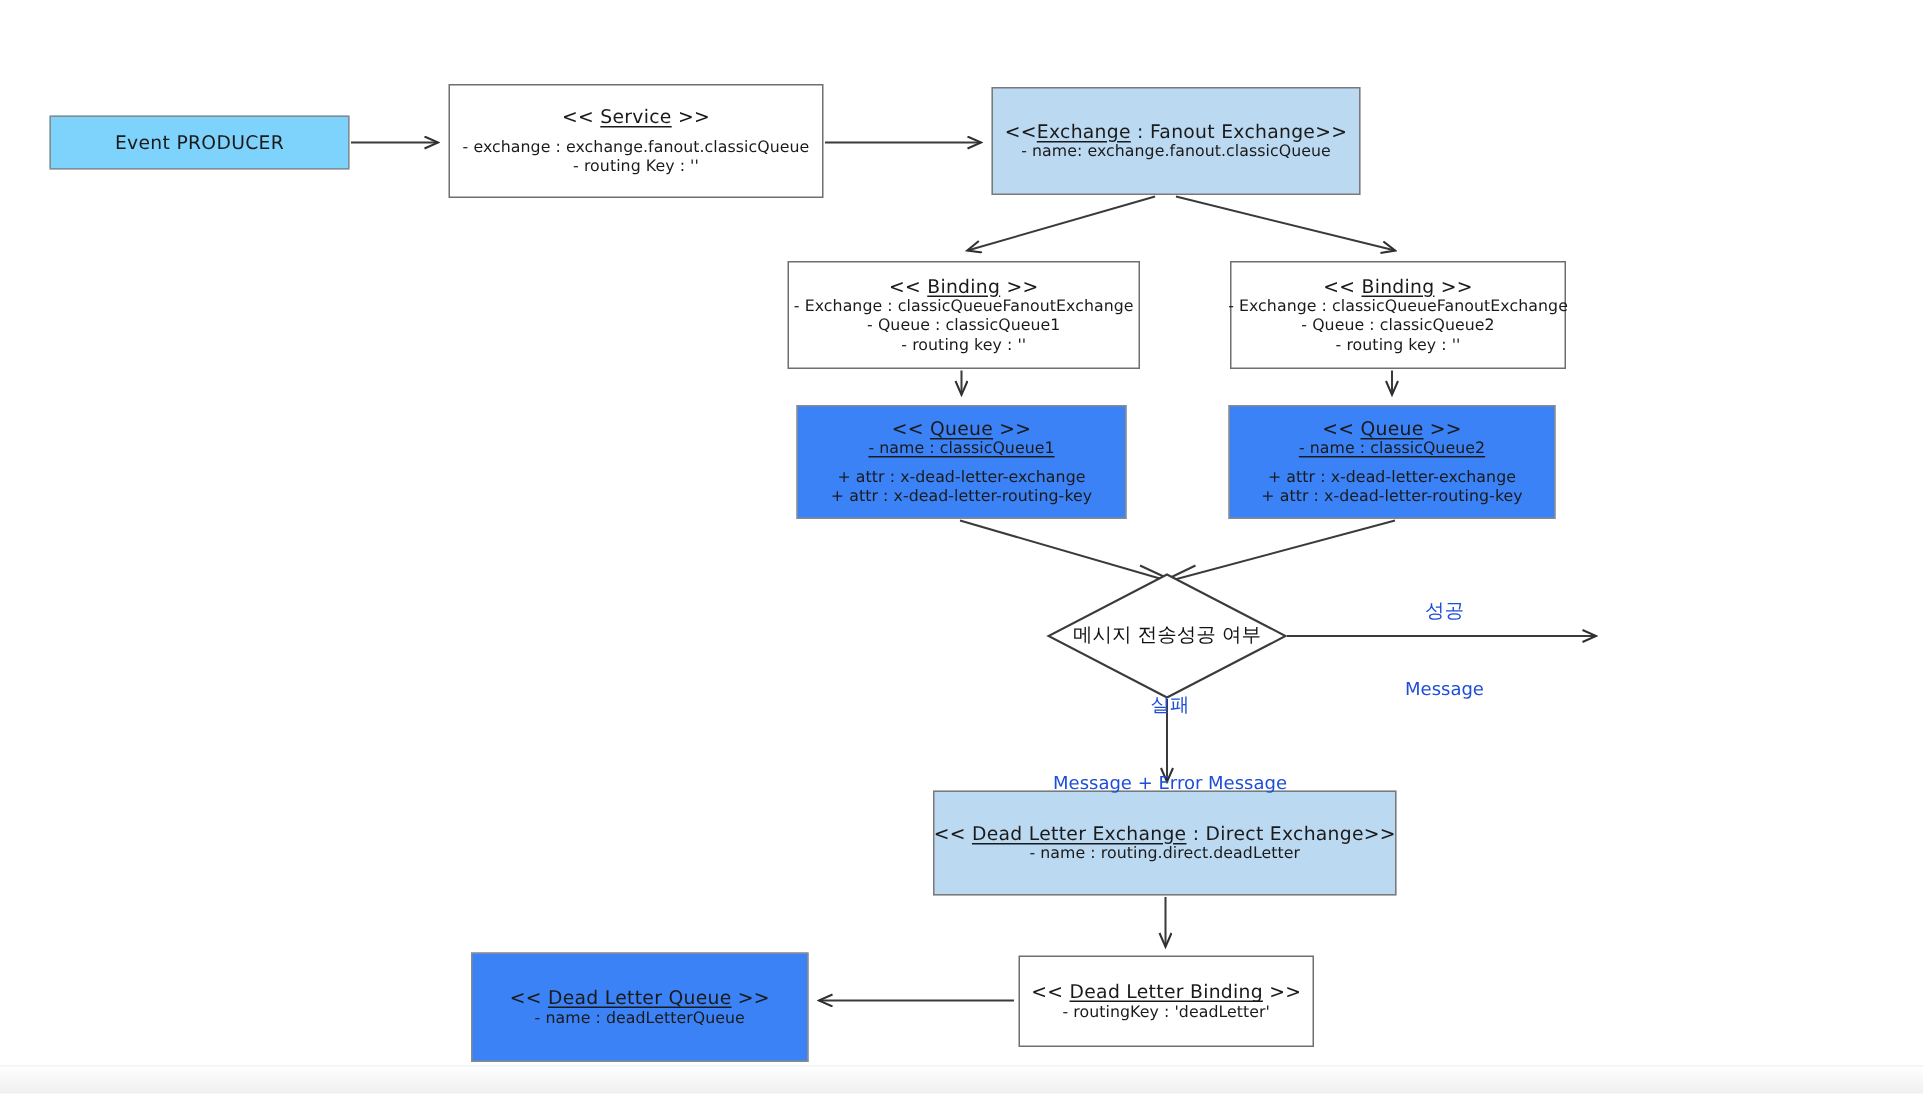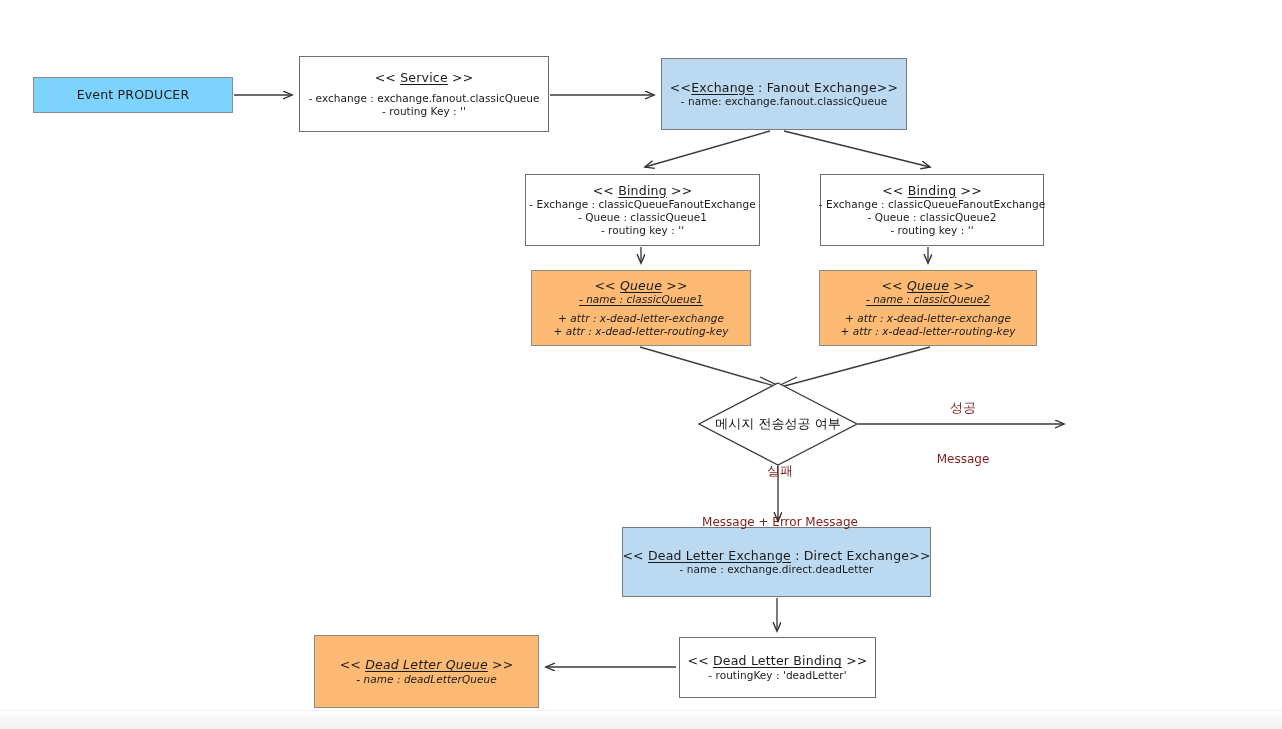--- a/index.html
+++ b/index.html
@@ -49,21 +49,21 @@
   }
   .node .attrs {
     font-size: 10.5px;
     letter-spacing: 0.05px;
     white-space: nowrap;
   }
   .u { text-decoration: underline; text-underline-offset: 2px; }
 
   .pink  { background: #7dd3fc; border-color: #8a8a8a; }
   .blue  { background: #BCD9F2; border-color: #7a7a7a; }
-  .cream { background: #fdba74; border-color: #8a8a8a; font-style: italic; }
+  .cream { background: #3b82f6; border-color: #8a8a8a; }
   .white { background: #ffffff; border-color: #6f6f6f; }
 
   
   #n-producer   { left: 33px;  top: 77px;  width: 200px; height: 36px; }
   #n-service    { left: 299px; top: 56px;  width: 250px; height: 76px; }
   #n-exchange   { left: 661px; top: 58px;  width: 246px; height: 72px; }
   #n-binding1   { left: 525px; top: 174px; width: 235px; height: 72px; }
   #n-binding2   { left: 820px; top: 174px; width: 224px; height: 72px; }
   #n-queue1     { left: 531px; top: 270px; width: 220px; height: 76px; }
   #n-queue2     { left: 819px; top: 270px; width: 218px; height: 76px; }
@@ -99,21 +99,21 @@
     color: #111;
   }
 
   
   .elabel {
     position: absolute;
     font-size: 12.5px;
     line-height: 1.3;
     white-space: nowrap;
     text-align: center;
-    color: #7f1d1d;
+    color: #1d4ed8;
   }
   #lbl-success { left: 903px; top: 400px; width: 120px; }
   #lbl-fail    { left: 620px; top: 463px; width: 320px; }
   .elabel .ko  { display: block; font-size: 13px; }
   .elabel .en  { display: block; font-size: 12px; margin-top: 35px; }
 
   
   #bottom-strip {
     position: absolute;
     left: 0;
@@ -232,21 +232,21 @@
       <span>메시지 전송</span>
       <span>성공 여부</span>
     </div>
   </div>
 
 
   <div class="node blue" id="n-dlx">
     <div class="title">
       <span>&lt;&lt; </span><span class="u">Dead Letter Exchange</span><span> : Direct Exchange&gt;&gt;</span>
     </div>
-    <div class="attrs">- name : exchange.direct.deadLetter</div>
+    <div class="attrs">- name : routing.direct.deadLetter</div>
   </div>
 
   <div class="node white" id="n-dlbinding">
     <div class="title">
       <span>&lt;&lt; </span><span class="u">Dead Letter Binding</span><span> &gt;&gt;</span>
     </div>
     <div class="attrs">- routingKey : 'deadLetter'</div>
   </div>
 
   <div class="node cream" id="n-dlqueue">

